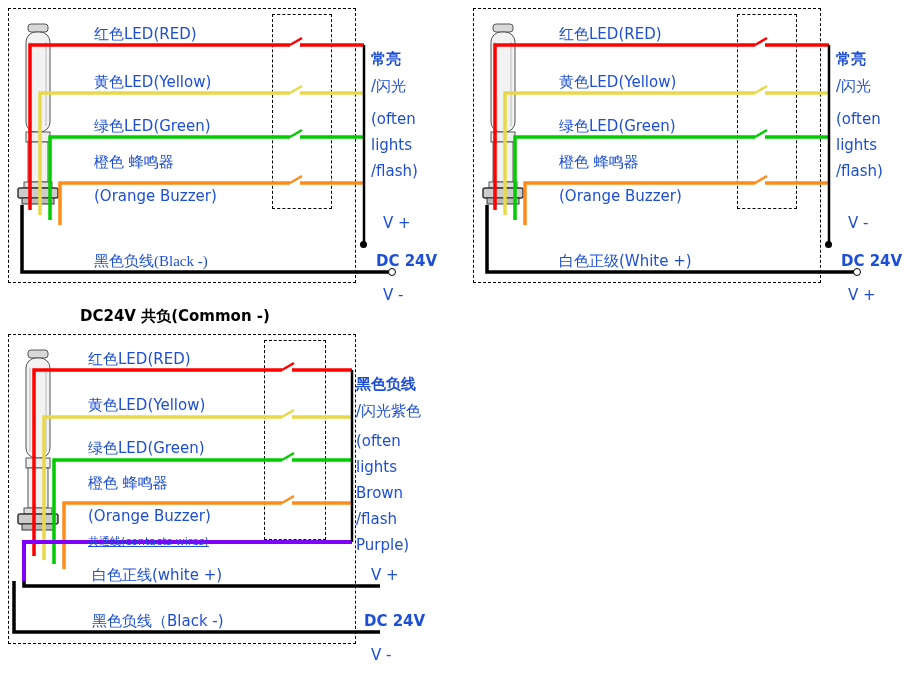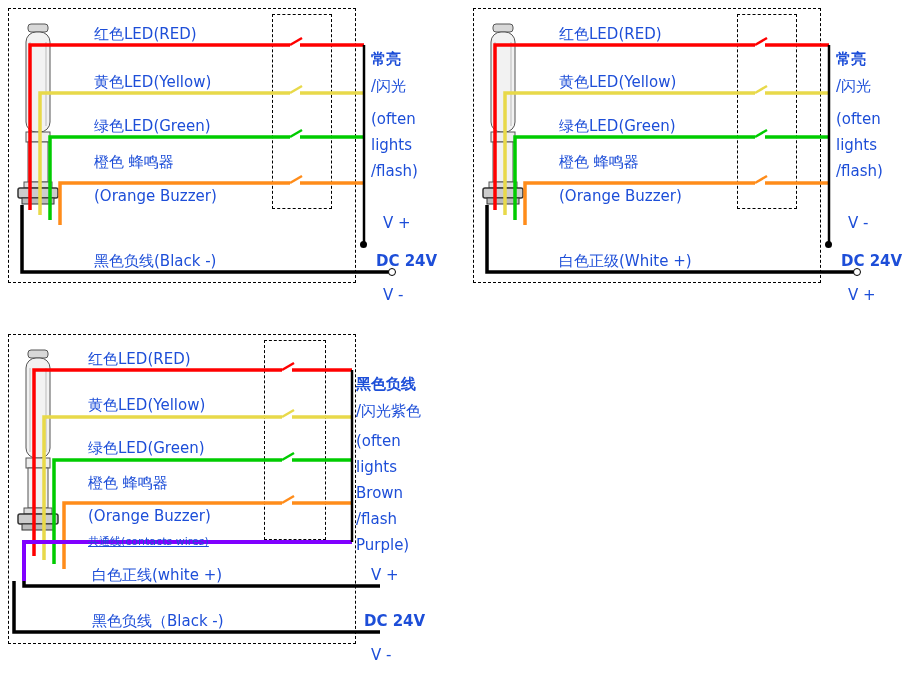--- a/index.html
+++ b/index.html
@@ -61,32 +61,33 @@
   </svg>
 
   <div class="dot" style="left:360px;top:241px;"></div>
   <div class="ocirc" style="left:388px;top:268px;"></div>
 
   <div class="lbl" style="left:94px;top:26px;">红色LED(RED)</div>
   <div class="lbl" style="left:94px;top:74px;">黄色LED(Yellow)</div>
   <div class="lbl" style="left:94px;top:118px;">绿色LED(Green)</div>
   <div class="lbl" style="left:94px;top:154px;">橙色 蜂鸣器</div>
   <div class="lbl" style="left:94px;top:188px;">(Orange Buzzer)</div>
-  <div class="lbl" style="left:94px;top:253px;">黑色负线(Black -)</div>
+  <div class="lbl" style="left:94px;top:253px;font-family:Liberation Serif, serif;">黑色负线(Black -)</div>
 
   <div class="lbl bold" style="left:371px;top:51px;">常亮</div>
   <div class="lbl" style="left:371px;top:78px;">/闪光</div>
   <div class="lbl" style="left:371px;top:111px;">(often</div>
   <div class="lbl" style="left:371px;top:137px;">lights</div>
   <div class="lbl" style="left:371px;top:163px;">/flash)</div>
 
   <div class="lbl" style="left:383px;top:215px;">V +</div>
   <div class="lbl bold" style="left:376px;top:253px;">DC 24V</div>
   <div class="lbl" style="left:383px;top:287px;">V -</div>
 
+  <div class="cap" style="left:80px;top:307px;">DC24V 共负(Common -)</div>
 </div>
 
 <div class="panel" style="left:465px;top:0;width:455px;height:320px;">
 
   <div class="dash-outer" style="left:8px;top:8px;width:348px;height:275px;"></div>
   <div class="dash-inner" style="left:272px;top:14px;width:60px;height:195px;"></div>
 
   <svg class="tower" style="left:14px;top:22px;" width="48" height="220">
     <rect x="14" y="2" width="20" height="8" rx="3" fill="#d8d8d8" stroke="#555" stroke-width="1"></rect>
     <rect x="12" y="10" width="24" height="100" rx="10" fill="#f2f2f2" stroke="#555" stroke-width="1"></rect>

